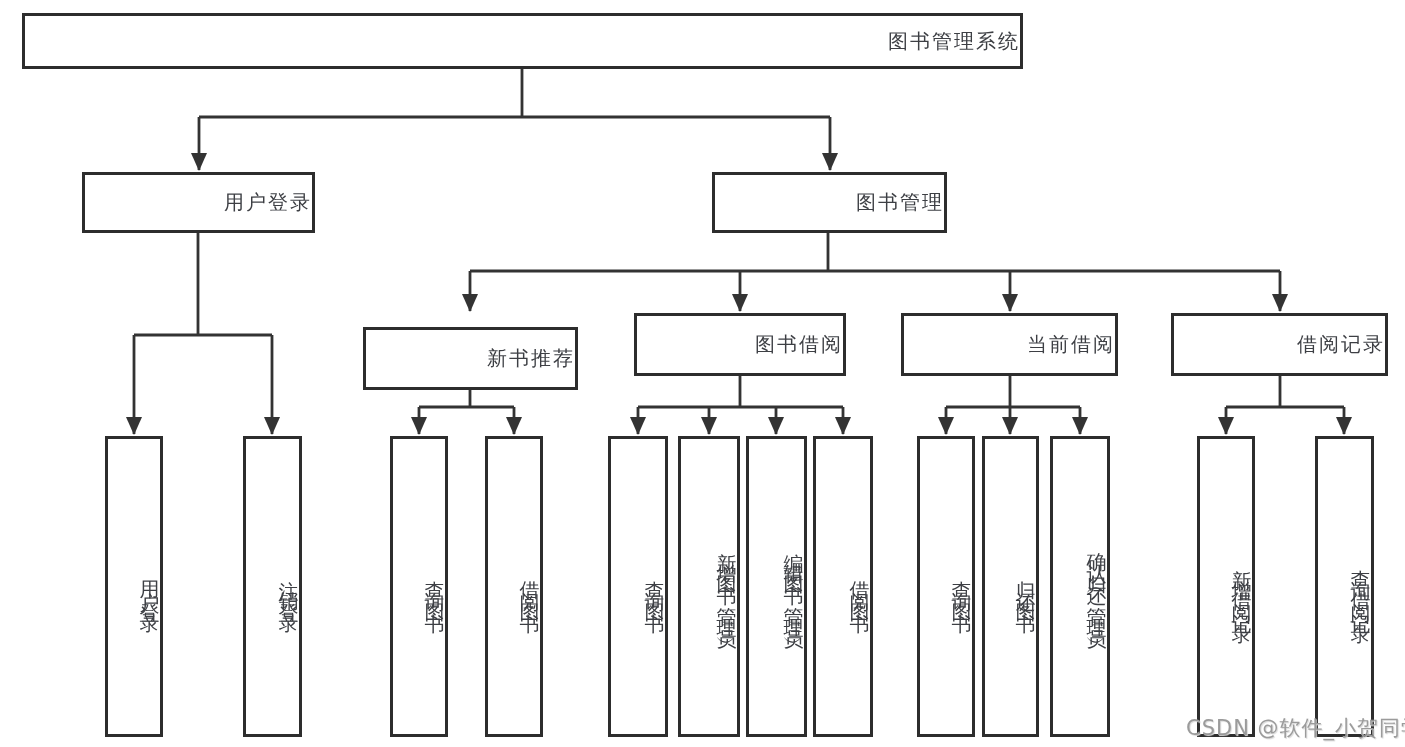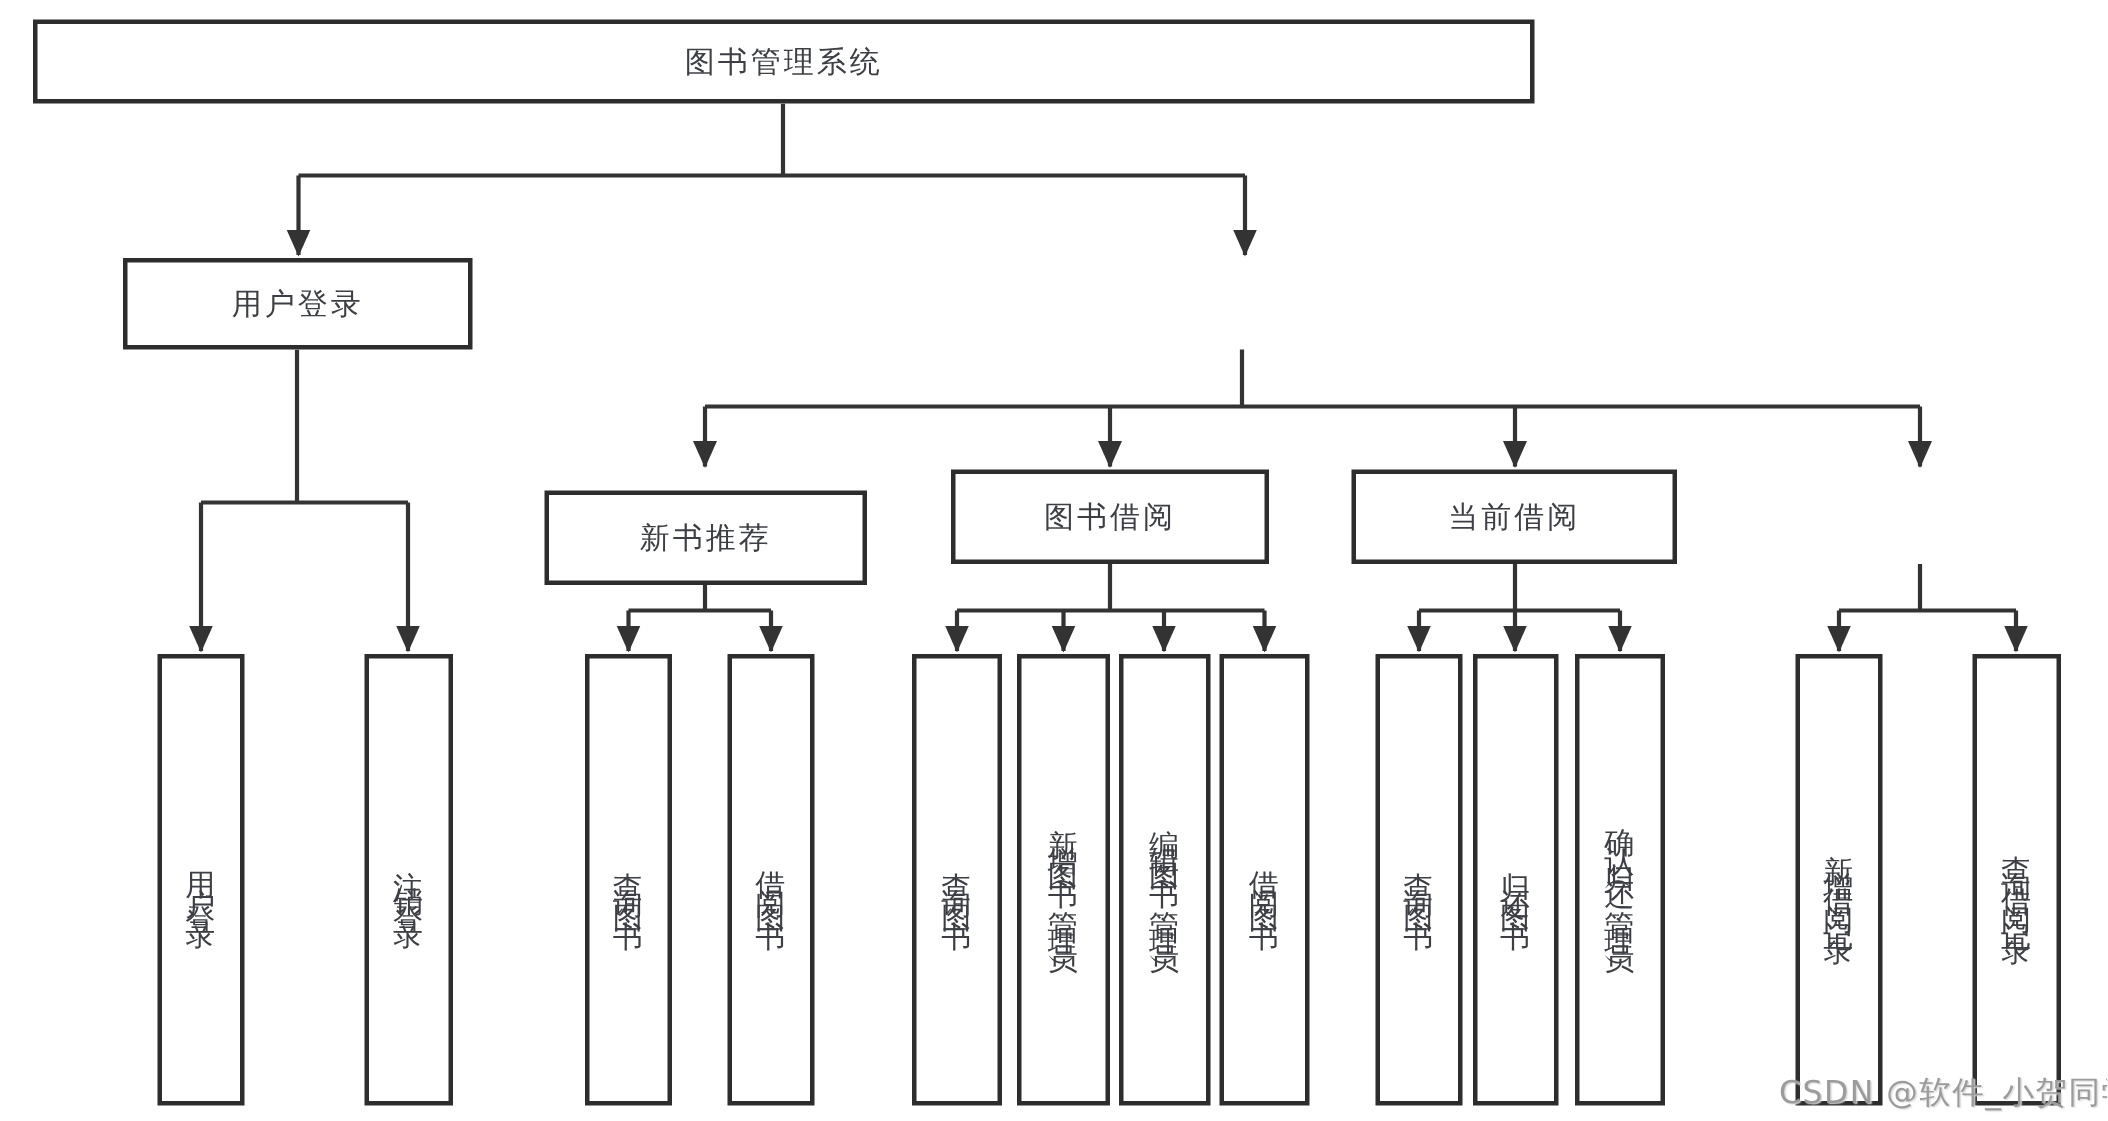--- a/index.html
+++ b/index.html
@@ -18,21 +18,21 @@
     width: 1405px; height: 747px;
     pointer-events: none;
   }
   .box {
     position: absolute;
     box-sizing: border-box;
     background: #ffffff;
     border: 3px solid #2d2d2d;
     display: flex;
     align-items: center;
-    justify-content: center;
+    justify-content: flex-end;
     color: #3d3f44;
   }
   .box.h span {
     font-size: 20px;
     letter-spacing: 2px;
     white-space: nowrap;
   }
   .box.v span {
     writing-mode: vertical-rl;
     text-orientation: mixed;
@@ -100,29 +100,35 @@
     </g>
   </svg>
 
   <div class="box h" style="left:22px;top:13px;width:1001px;height:56px">
     <span>图书管理系统</span>
   </div>
 
   <div class="box h" style="left:82px;top:172px;width:233px;height:61px">
     <span>用户登录</span>
   </div>
+  <div class="box h" style="left:712px;top:172px;width:235px;height:61px">
+    <span>图书管理</span>
+  </div>
 
   <div class="box h" style="left:363px;top:327px;width:215px;height:63px">
     <span>新书推荐</span>
   </div>
   <div class="box h" style="left:901px;top:313px;width:217px;height:63px">
     <span>当前借阅</span>
   </div>
   <div class="box h" style="left:634px;top:313px;width:212px;height:63px">
     <span>图书借阅</span>
+  </div>
+  <div class="box h" style="left:1171px;top:313px;width:217px;height:63px">
+    <span>借阅记录</span>
   </div>
 
   <div class="box v" style="left:105px;top:436px;width:58px;height:301px">
     <span>用户登录</span>
   </div>
   <div class="box v" style="left:243px;top:436px;width:59px;height:301px">
     <span>注销登录</span>
   </div>
 
   <div class="box v" style="left:390px;top:436px;width:58px;height:301px">

